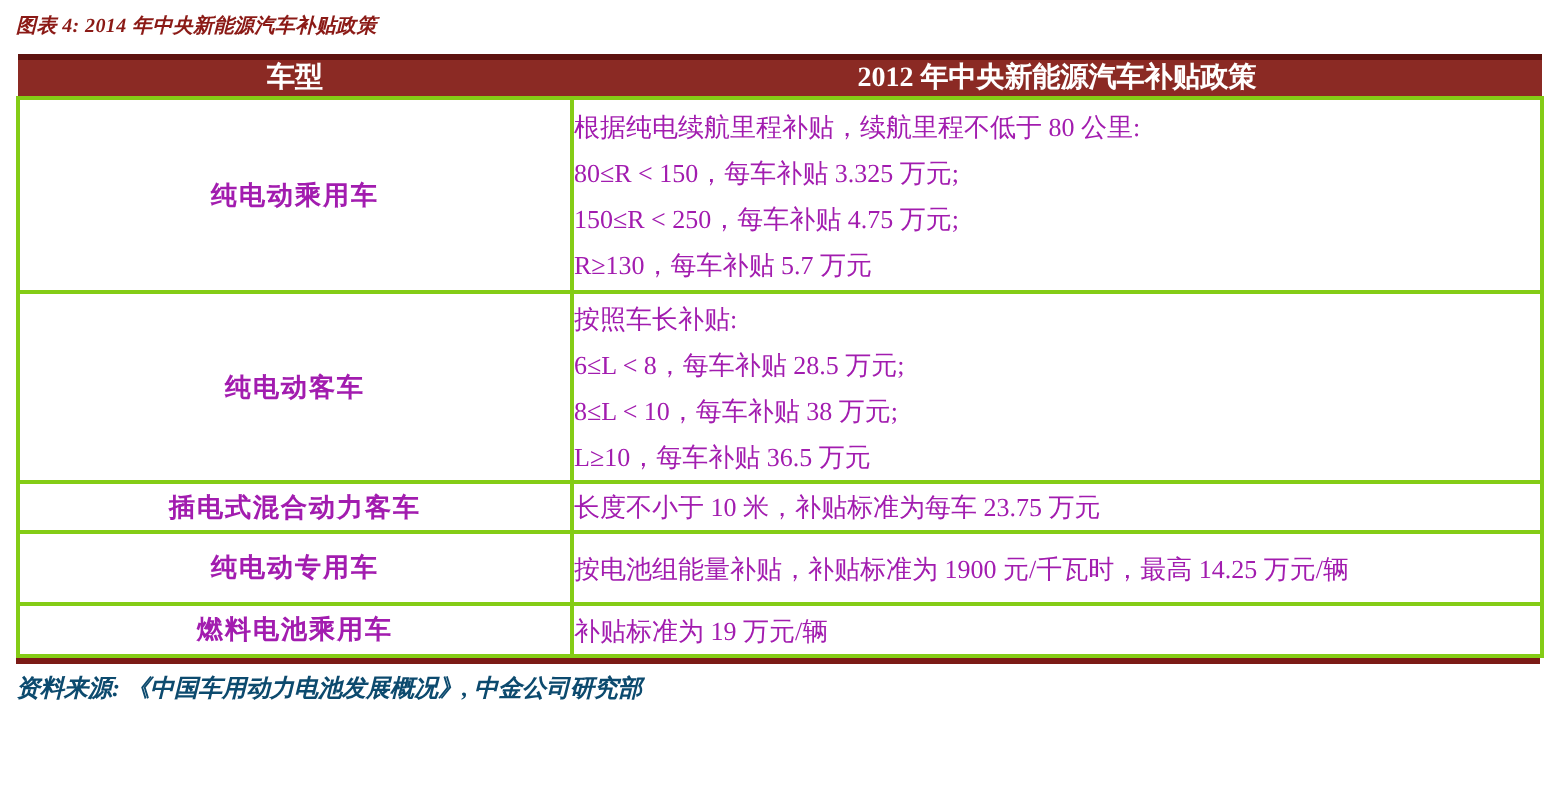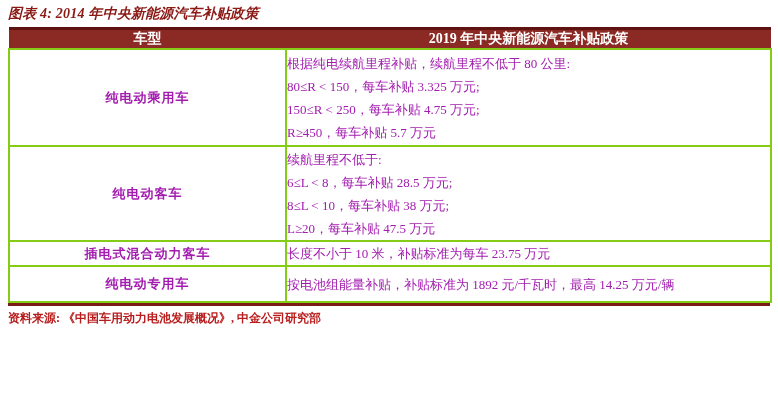--- a/index.html
+++ b/index.html
@@ -9,21 +9,21 @@
     background: #ffffff;
     font-family: "Liberation Serif", "DejaVu Serif", serif;
   }
   .page {
     width: 778px; height: 401px;
     padding: 5px 8px 0 8px;
     overflow: hidden;
   }
   .figure-title {
     color: #8B1A16;
-    font-size: 14px;
+    font-size: 10px;
     font-weight: bold;
     font-style: italic;
     line-height: 18px;
     margin-bottom: 4px;
     letter-spacing: 0.2px;
   }
   table.policy {
     width: 762px;
     border-collapse: collapse;
     table-layout: fixed;
@@ -64,73 +64,80 @@
   tr.r5 { height: 36px; }
   tr.r6 { height: 26px; }
   tr.r7 { height: 23px; }
   .bottom-rule {
     width: 762px;
     height: 3px;
     background: #7B1B16;
   }
   .source-note {
     margin-top: 5px;
-    color: #b91c1c;
+    color: #0c4a6e;
     font-size: 12px;
     font-weight: bold;
+    font-style: italic;
     line-height: 15px;
   }
 </style>
 </head>
 <body>
 
 <div class="page">
 
   <div class="figure-title">图表 4: 2014 年中央新能源汽车补贴政策</div>
 
   <table class="policy">
     <colgroup>
       <col class="col-type">
       <col class="col-policy">
     </colgroup>
     <thead>
       <tr>
         <th>车型</th>
-        <th>2019 年中央新能源汽车补贴政策</th>
+        <th>2012 年中央新能源汽车补贴政策</th>
       </tr>
     </thead>
     <tbody>
       <tr class="r1">
         <td class="type-cell">纯电动乘用车</td>
         <td class="policy-cell">
           <div class="pline">根据纯电续航里程补贴，续航里程不低于 80 公里:</div>
           <div class="pline">80≤R &lt; 150，每车补贴 3.325 万元;</div>
           <div class="pline">150≤R &lt; 250，每车补贴 4.75 万元;</div>
-          <div class="pline">R≥450，每车补贴 5.7 万元</div>
+          <div class="pline">R≥130，每车补贴 5.7 万元</div>
         </td>
       </tr>
       <tr class="r3">
         <td class="type-cell">纯电动客车</td>
         <td class="policy-cell">
-          <div class="pline">续航里程不低于:</div>
+          <div class="pline">按照车长补贴:</div>
           <div class="pline">6≤L &lt; 8，每车补贴 28.5 万元;</div>
           <div class="pline">8≤L &lt; 10，每车补贴 38 万元;</div>
-          <div class="pline">L≥20，每车补贴 47.5 万元</div>
+          <div class="pline">L≥10，每车补贴 36.5 万元</div>
         </td>
       </tr>
       <tr class="r4">
         <td class="type-cell">插电式混合动力客车</td>
         <td class="policy-cell">
           <div class="pline">长度不小于 10 米，补贴标准为每车 23.75 万元</div>
         </td>
       </tr>
       <tr class="r5">
         <td class="type-cell">纯电动专用车</td>
         <td class="policy-cell">
-          <div class="pline">按电池组能量补贴，补贴标准为 1892 元/千瓦时，最高 14.25 万元/辆</div>
+          <div class="pline">按电池组能量补贴，补贴标准为 1900 元/千瓦时，最高 14.25 万元/辆</div>
+        </td>
+      </tr>
+      <tr class="r6">
+        <td class="type-cell">燃料电池乘用车</td>
+        <td class="policy-cell">
+          <div class="pline">补贴标准为 19 万元/辆</div>
         </td>
       </tr>
     </tbody>
   </table>
 
   <div class="bottom-rule"></div>
 
   <div class="source-note">资料来源: 《中国车用动力电池发展概况》, 中金公司研究部</div>
 
 </div>

